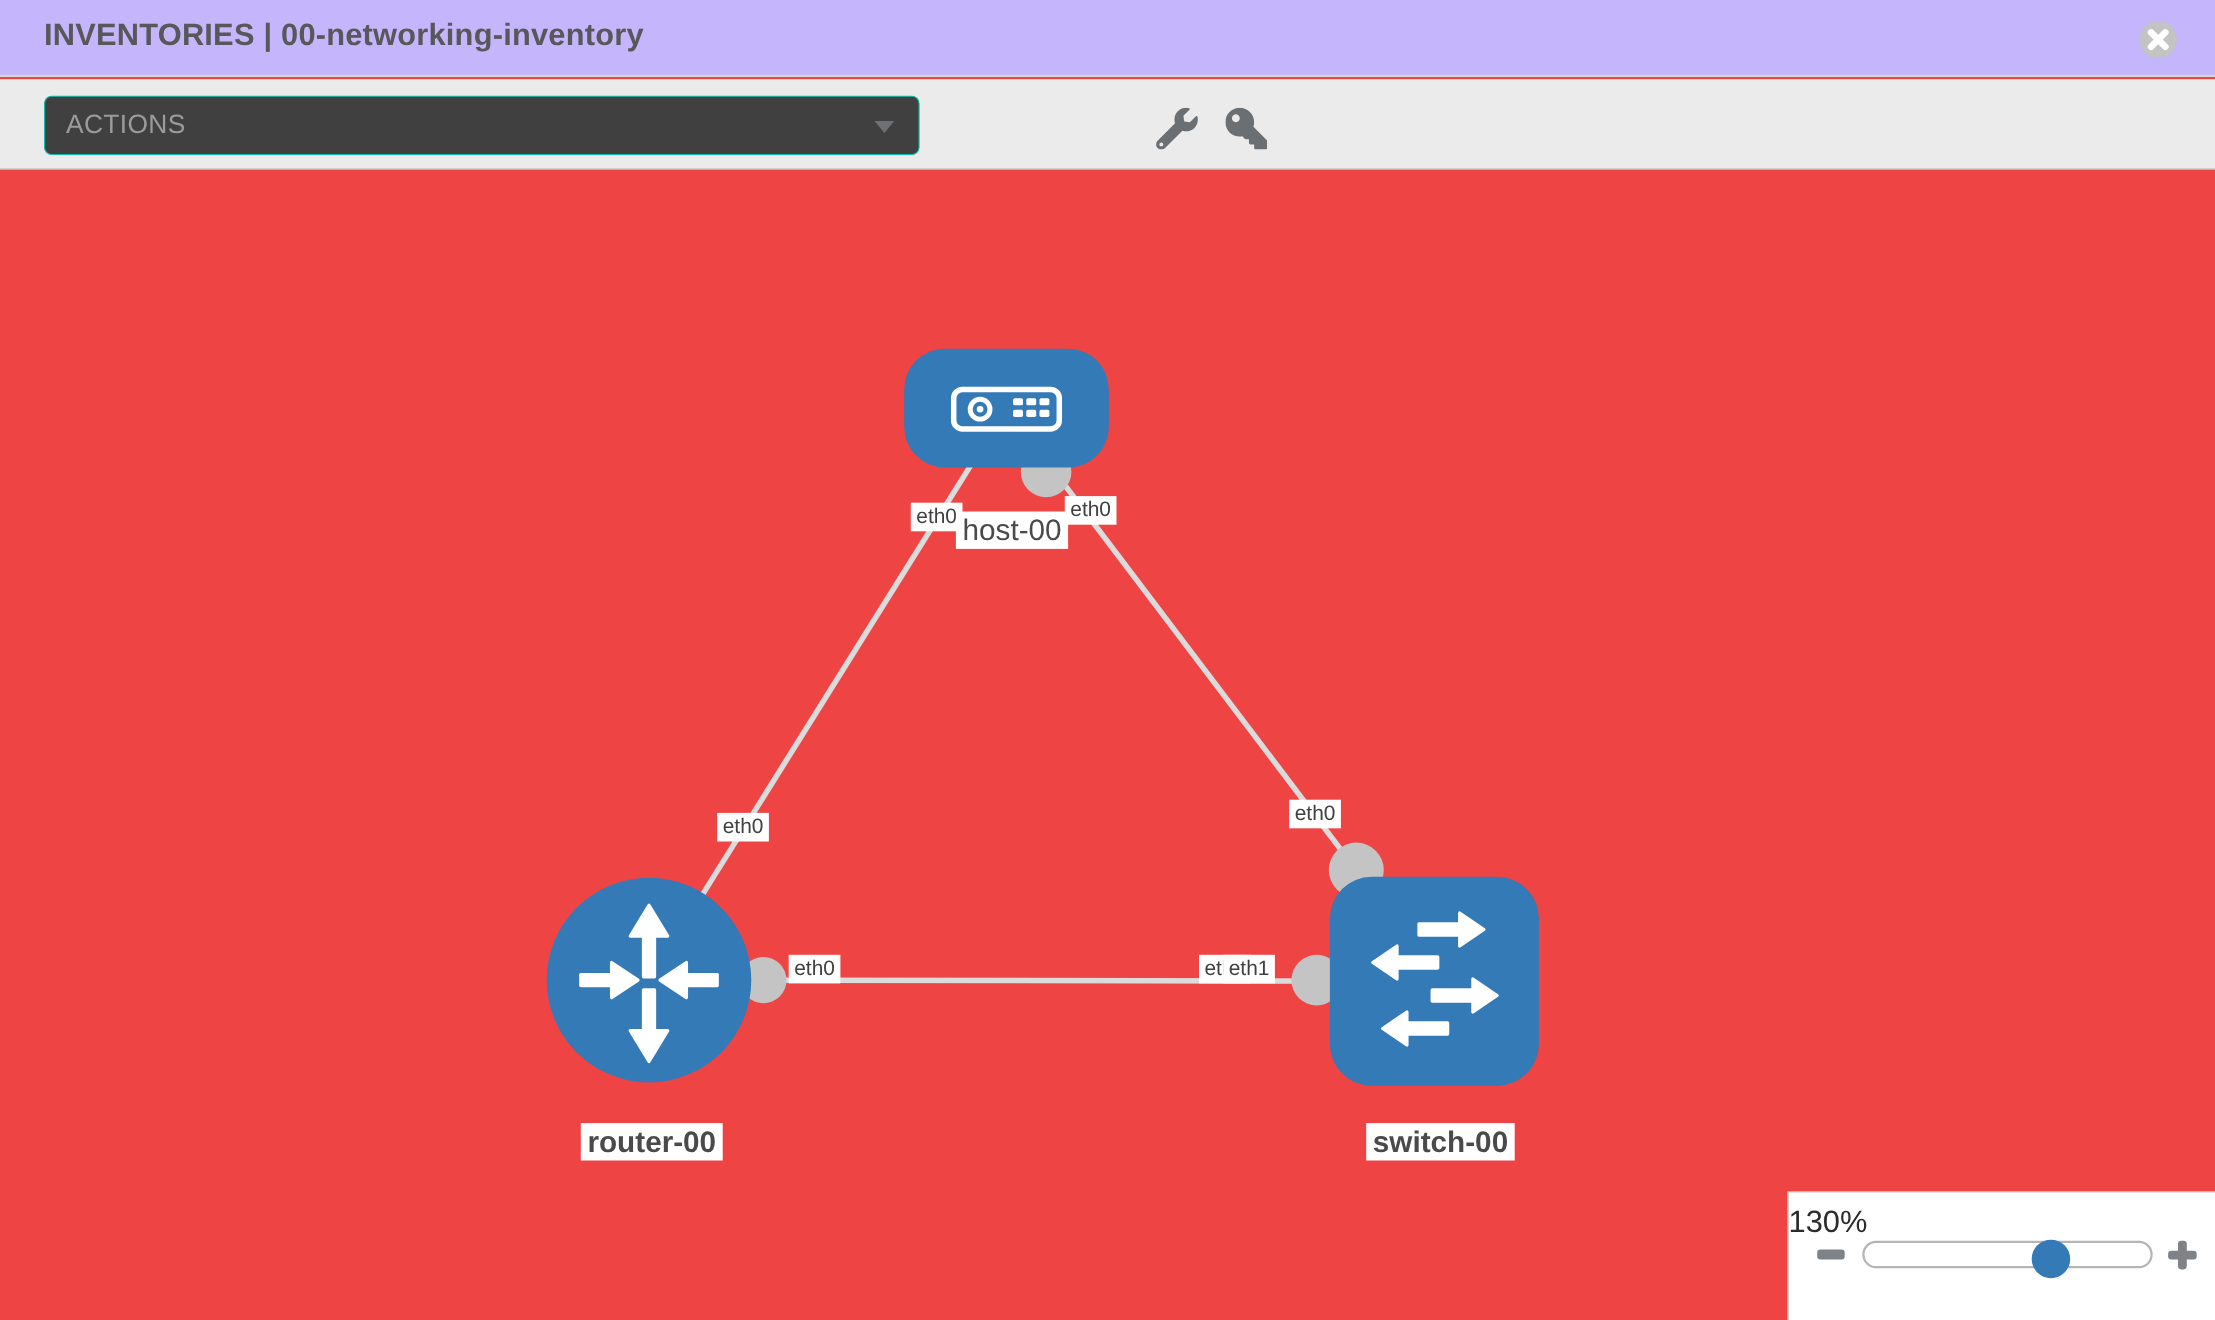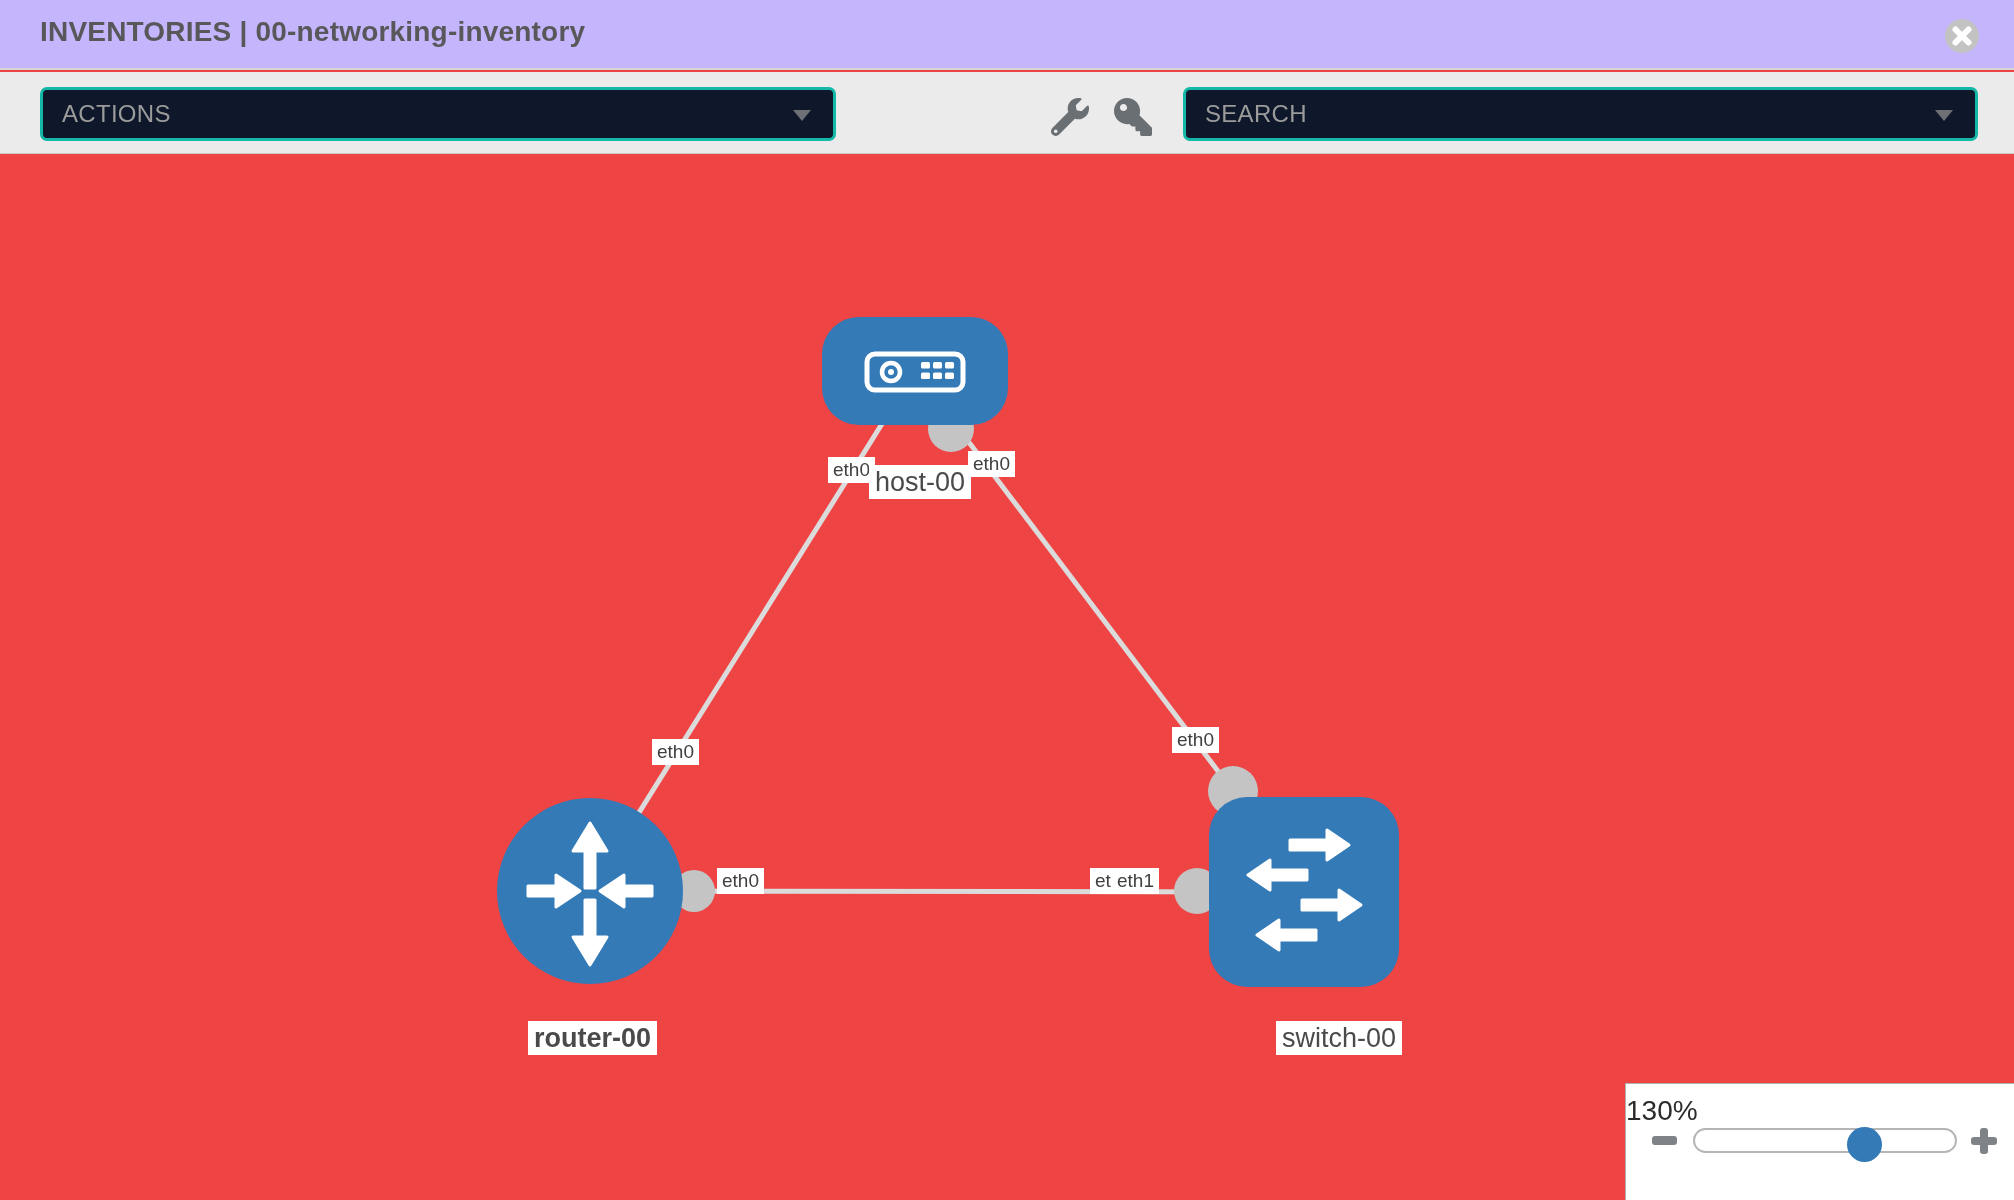--- a/index.html
+++ b/index.html
@@ -22,22 +22,22 @@
   .close-btn{
     position:absolute;right:34px;top:18px;width:36px;height:36px;
     background:none;border:none;padding:0;cursor:pointer;
   }
   
   .toolbar{
     position:absolute;left:0;top:72px;width:100%;height:82px;background:#ebebeb;
     border-bottom:1px solid #c8c8c8;z-index:5;box-sizing:border-box;
   }
   .dd{
-    position:absolute;top:15px;height:54px;background:#0f172a;
-    border:3px solid #14b8a6;border-radius:7px;box-sizing:border-box;
+    position:absolute;top:15px;height:54px;background:#404040;
+    border:1px solid #14b8a6;border-radius:7px;box-sizing:border-box;
     display:flex;align-items:center;cursor:pointer;
   }
   .dd-label{font-size:24px;color:#9b9b9b;padding-left:19px;letter-spacing:0.3px;}
   .caret{
     position:absolute;right:22px;top:50%;margin-top:-4px;width:0;height:0;
     border-left:9px solid transparent;border-right:9px solid transparent;
     border-top:11px solid #6d7176;
   }
   .dd-actions{left:40px;width:796px;}
   .dd-search{left:1183px;width:795px;}
@@ -144,21 +144,21 @@
     <div class="if-label" style="left:828px;top:457px;">eth0</div>
     <div class="if-label" style="left:968px;top:451px;">eth0</div>
     <div class="if-label" style="left:652px;top:739px;">eth0</div>
     <div class="if-label" style="left:1172px;top:727px;">eth0</div>
     <div class="if-label" style="left:717px;top:868px;">eth0</div>
     <div class="if-label" style="left:1090px;top:868px;">eth0</div>
     <div class="if-label" style="left:1112px;top:868px;">eth1</div>
 
     <div class="node-label" style="left:869px;top:440px;">host-00</div>
     <div class="node-label" style="left:528px;top:996px;font-weight:bold;">router-00</div>
-    <div class="node-label" style="left:1276px;top:996px;">switch-00</div>
+    <div class="node-label" style="left:1242px;top:996px;font-weight:bold;">switch-00</div>
 
     <div class="zoom-panel">
       <div class="zoom-percent">130%</div>
       <button class="zoom-minus">
         <span></span>
       </button>
       <div class="zoom-track"></div>
       <div class="zoom-thumb"></div>
       <button class="zoom-plus">
         <span class="h"></span>
@@ -175,24 +175,20 @@
         <path d="M11.5 11.5 L24.5 24.5 M24.5 11.5 L11.5 24.5" stroke="#ffffff" stroke-width="6" stroke-linecap="round"></path>
       </svg>
     </button>
   </header>
 
   <div class="toolbar">
     <div class="dd dd-actions">
       <span class="dd-label">ACTIONS</span>
       <span class="caret"></span>
     </div>
-    <div class="dd dd-search">
-      <span class="dd-label">SEARCH</span>
-      <span class="caret"></span>
-    </div>
   </div>
   <button class="tool-btn wrench">
     <svg width="38" height="38" viewBox="0 0 512 512">
       <path fill="#6a6f73" d="M507.7 109.1c-2.2-9-13.5-12.1-20.1-5.5l-74.4 74.4-67.9-11.3-11.3-67.9 74.4-74.4c6.6-6.6 3.4-17.9-5.7-20.2-47.4-11.7-99.6.9-136.6 37.9-39.6 39.6-50.5 97.1-34 147.2L18.7 402.8c-25 25-25 65.5 0 90.5s65.5 25 90.5 0l213.2-213.2c50.1 16.7 107.5 5.7 147.4-34.2 37.1-37.1 49.7-89.3 37.9-136.8zM64 472c-13.2 0-24-10.7-24-24 0-13.3 10.7-24 24-24s24 10.7 24 24c0 13.3-10.7 24-24 24z"></path>
     </svg>
   </button>
   <button class="tool-btn key">
     <svg width="38" height="38" viewBox="0 0 512 512">
       <path fill="#6a6f73" transform="translate(512,0) scale(-1,1)" d="M512 176c0 97.2-78.8 176-176 176-11.2 0-22.2-1.1-32.8-3.1l-24 27A24 24 0 0 1 261.2 384H224v40c0 13.3-10.7 24-24 24h-40v40c0 13.3-10.7 24-24 24H24c-13.3 0-24-10.7-24-24v-78.1c0-6.4 2.5-12.5 7-17L168.8 231.2C162.9 213.9 160 195.6 160 176 160 78.8 238.8 0 336 0s176 78.8 176 176zM336 128c0 26.5 21.5 48 48 48s48-21.5 48-48-21.5-48-48-48-48 21.5-48 48z"></path>
     </svg>

